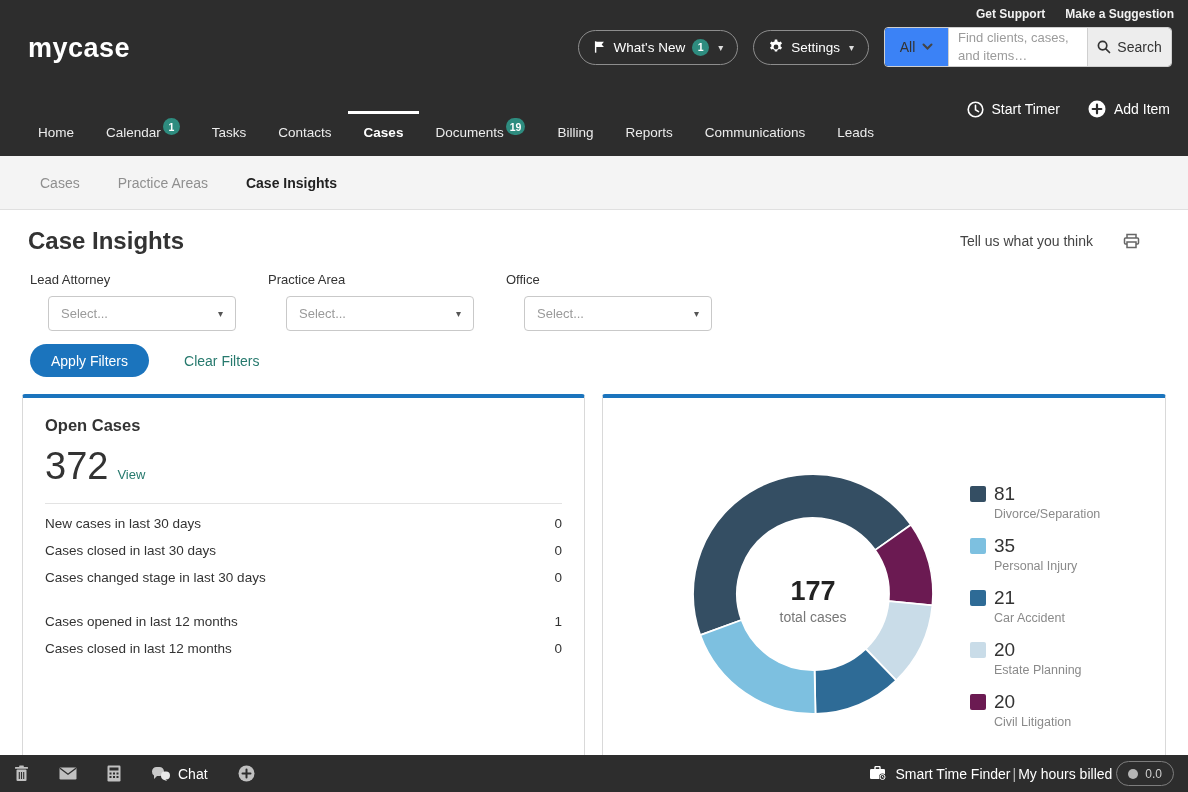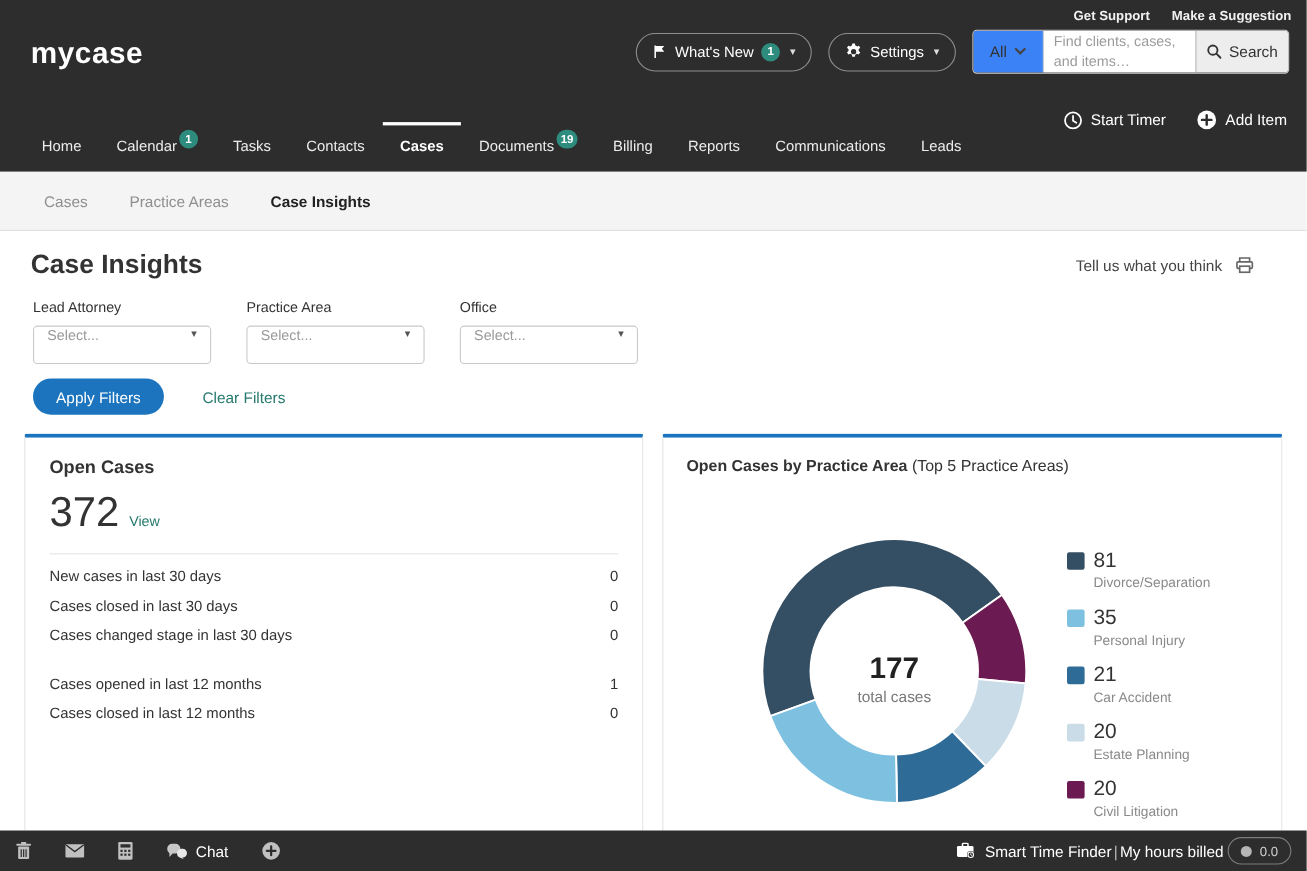--- a/index.html
+++ b/index.html
@@ -37,27 +37,27 @@
   .nav-badge { margin-left:2px; transform:translateY(-7px); }
   
   .subnav { height:54px; background:#f4f4f4; border-bottom:1px solid #e0e0e0;
     display:flex; align-items:center; padding-left:40px; gap:38px; font-size:14px; }
   .subnav-item { color:#8f8f8f; cursor:pointer; }
   .subnav-item.active { color:#222; font-weight:bold; }
   
   .content { padding:0 22px; height:545px; overflow:hidden; position:relative; }
   .page-head { display:flex; justify-content:space-between; align-items:center; margin-top:16px; height:30px; }
   .page-title { font-size:24px; font-weight:bold; color:#333; margin:0 0 0 6px; }
-  .feedback { display:flex; align-items:center; gap:12px; margin-right:26px; }
+  .feedback { display:flex; align-items:center; gap:30px; margin-right:26px; }
   .feedback-link { font-size:14px; color:#444; cursor:pointer; }
   .printer { cursor:pointer; display:flex; }
   .filters { display:flex; gap:32px; margin-top:16px; margin-left:8px; }
   .filter-label { font-size:13px; color:#333; margin-bottom:9px; }
-  .select-box { width:162px; height:35px; border:1px solid #c9c9c9; border-radius:4px; background:#fff;
-    display:flex; justify-content:space-between; padding:0 12px; cursor:pointer; }
+  .select-box { width:188px; height:35px; border:1px solid #c9c9c9; border-radius:4px; background:#fff;
+    display:flex; align-items:center; justify-content:space-between; padding:0 12px; cursor:pointer;margin-left:18px; }
   .select-value { font-size:13px; color:#9a9a9a; }
   .select-caret { font-size:10px; color:#555; }
   .filter-actions { display:flex; align-items:center; margin-top:13px; margin-left:8px; }
   .apply-btn { background:#1b74bd; border:none; color:#fff; font-size:14px; height:33px; padding:0 21px;
     border-radius:17px; cursor:pointer; font-family:inherit; }
   .clear-link { color:#26796d; font-size:14px; margin-left:35px; cursor:pointer; }
   
   .cards { display:flex; gap:17px; margin-top:17px; align-items:stretch; height:380px; }
   .card { background:#fff; border:1px solid #d9d9d9; border-top:4px solid #1b74bd; border-radius:3px; }
   .card-open-cases { width:563px; padding:18px 22px; }
@@ -281,23 +281,20 @@
         <span>Cases opened in last 12 months</span>
         <span>1</span>
       </div>
       <div class="stat-row">
         <span>Cases closed in last 12 months</span>
         <span>0</span>
       </div>
     </div>
 
     <div class="card card-chart">
-      <div class="chart-title">
-        <b>Open Cases by Practice Area</b><span> (Top 5 Practice Areas)</span>
-      </div>
       <div class="chart-wrap">
         <div class="donut-box">
           <svg id="donut" width="260" height="260" viewBox="0 0 260 260">
             <g id="donut-segments">
                 <path d="M 17.23688550569102 171.04241719908032 A 120 120 0 0 1 227.991864444388 60.73533005411282 L 192.0615141481124 86.13237570093813 A 76 76 0 0 0 58.58336082027098 155.99353089275087 Z" fill="#344e63" stroke="#ffffff" stroke-width="1.8" stroke-linejoin="round"></path>
                 <path d="M 227.991864444388 60.73533005411282 A 120 120 0 0 1 249.4627485582372 141.34247357992928 L 205.65974075355024 137.18356660062187 A 76 76 0 0 0 192.0615141481124 86.13237570093813 Z" fill="#6b1a52" stroke="#ffffff" stroke-width="1.8" stroke-linejoin="round"></path>
                 <path d="M 249.4627485582372 141.34247357992928 A 120 120 0 0 1 213.20566152835295 216.46859481701532 L 182.69691896795686 184.7634433841097 A 76 76 0 0 0 205.65974075355024 137.18356660062187 Z" fill="#c9dce8" stroke="#ffffff" stroke-width="1.8" stroke-linejoin="round"></path>
                 <path d="M 213.20566152835295 216.46859481701532 A 120 120 0 0 1 132.48469796651239 249.9742733923203 L 131.57364204545786 205.98370648180284 A 76 76 0 0 0 182.69691896795686 184.7634433841097 Z" fill="#2e6b96" stroke="#ffffff" stroke-width="1.8" stroke-linejoin="round"></path>
                 <path d="M 132.48469796651239 249.9742733923203 A 120 120 0 0 1 17.236885505691063 171.04241719908046 L 58.58336082027101 155.99353089275095 A 76 76 0 0 0 131.57364204545786 205.98370648180284 Z" fill="#7dc0e0" stroke="#ffffff" stroke-width="1.8" stroke-linejoin="round"></path>
               </g>

